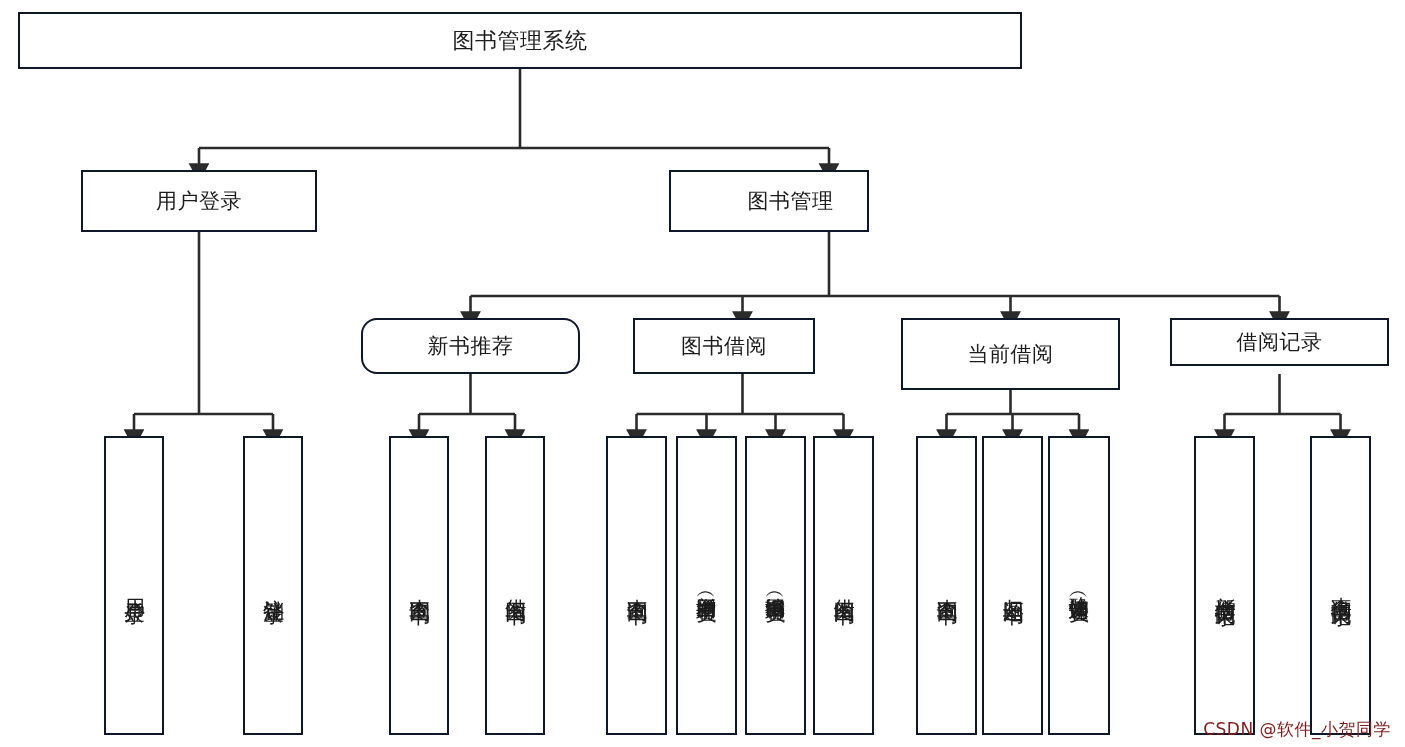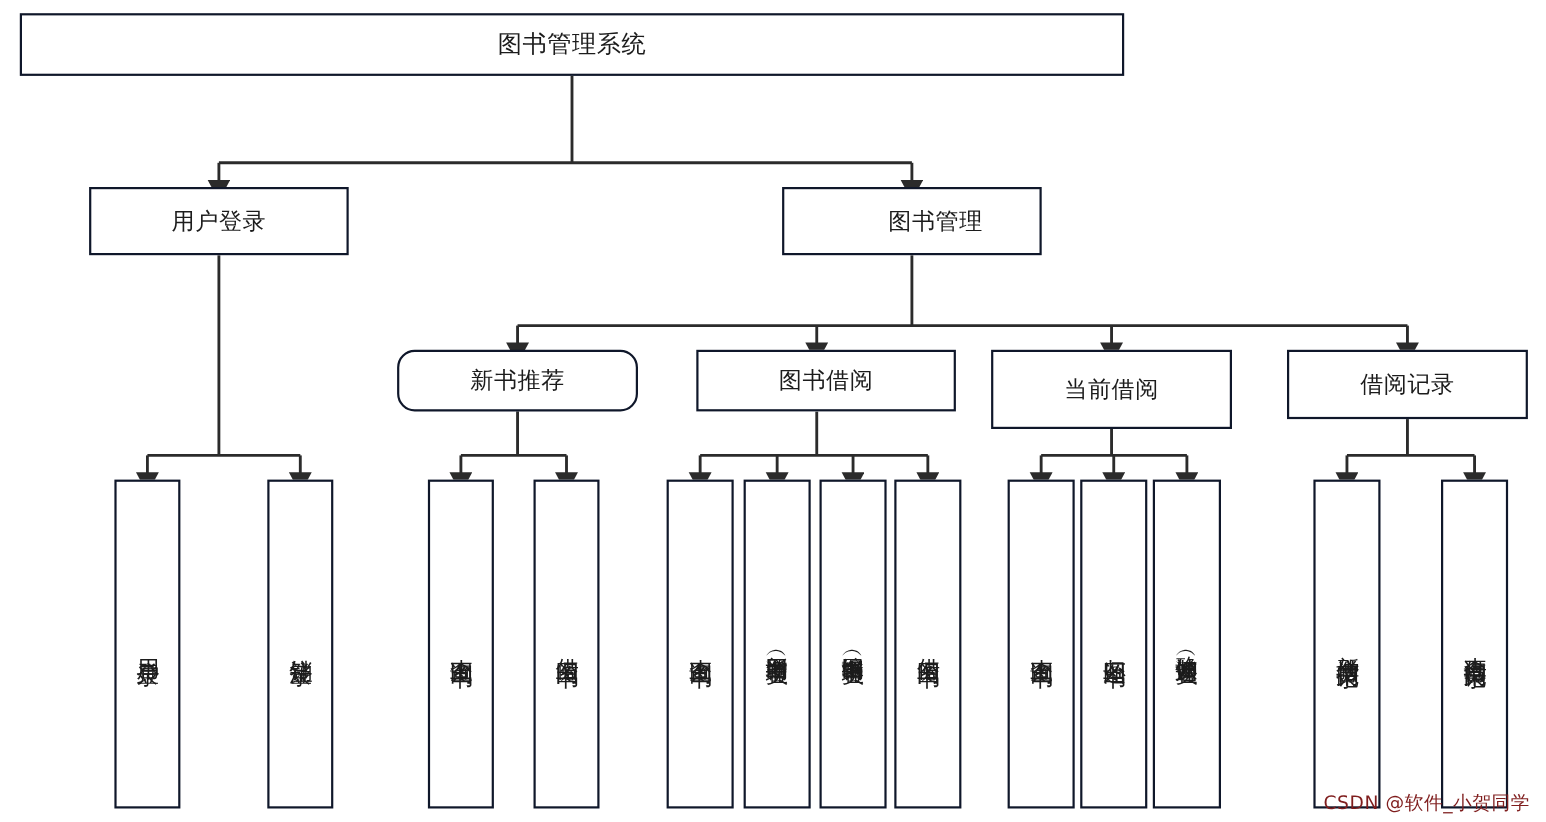--- a/index.html
+++ b/index.html
@@ -131,34 +131,34 @@
       </g>
   </svg>
 
   <div class="node root h" style="left: 18px; top: 12px; width: 1004px; height: 57px;">
     <span class="node-label">图书管理系统</span>
   </div>
 
   <div class="node h" style="left: 81px; top: 170px; width: 236px; height: 62px;">
     <span class="node-label">用户登录</span>
   </div>
-  <div class="node h" style="left: 711px; top: 170px; width: 236px; height: 62px; padding-left: 43px;">
+  <div class="node h" style="left: 669px; top: 170px; width: 200px; height: 62px; padding-left: 43px;">
     <span class="node-label">图书管理</span>
   </div>
 
   <div class="node h" style="left: 361px; top: 318px; width: 219px; height: 56px; border-radius: 16px;">
     <span class="node-label">新书推荐</span>
   </div>
-  <div class="node h" style="left: 633px; top: 318px; width: 236px; height: 56px;">
+  <div class="node h" style="left: 633px; top: 318px; width: 182px; height: 56px;">
     <span class="node-label">图书借阅</span>
   </div>
   <div class="node h" style="left: 901px; top: 318px; width: 219px; height: 72px;">
     <span class="node-label">当前借阅</span>
   </div>
-  <div class="node h" style="left: 1170px; top: 318px; width: 219px; height: 63px;">
+  <div class="node h" style="left: 1170px; top: 318px; width: 219px; height: 48px;">
     <span class="node-label">借阅记录</span>
   </div>
 
   <div class="node v" style="left: 104px; top: 436px; width: 60px; height: 299px;">
     <span class="node-label">用户登录</span>
   </div>
   <div class="node v" style="left: 243px; top: 436px; width: 60px; height: 299px;">
     <span class="node-label">注销登录</span>
   </div>
   <div class="node v" style="left: 389px; top: 436px; width: 60px; height: 299px;">

